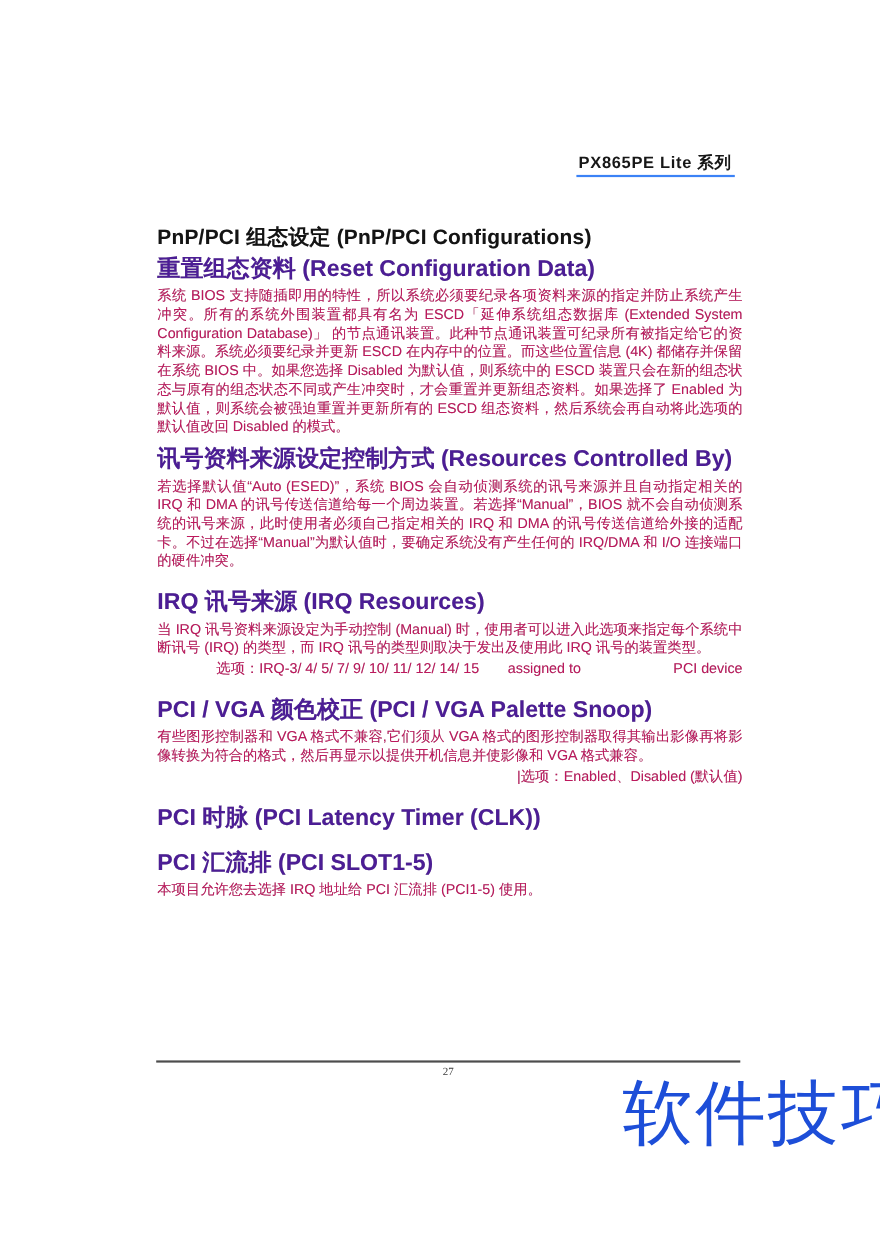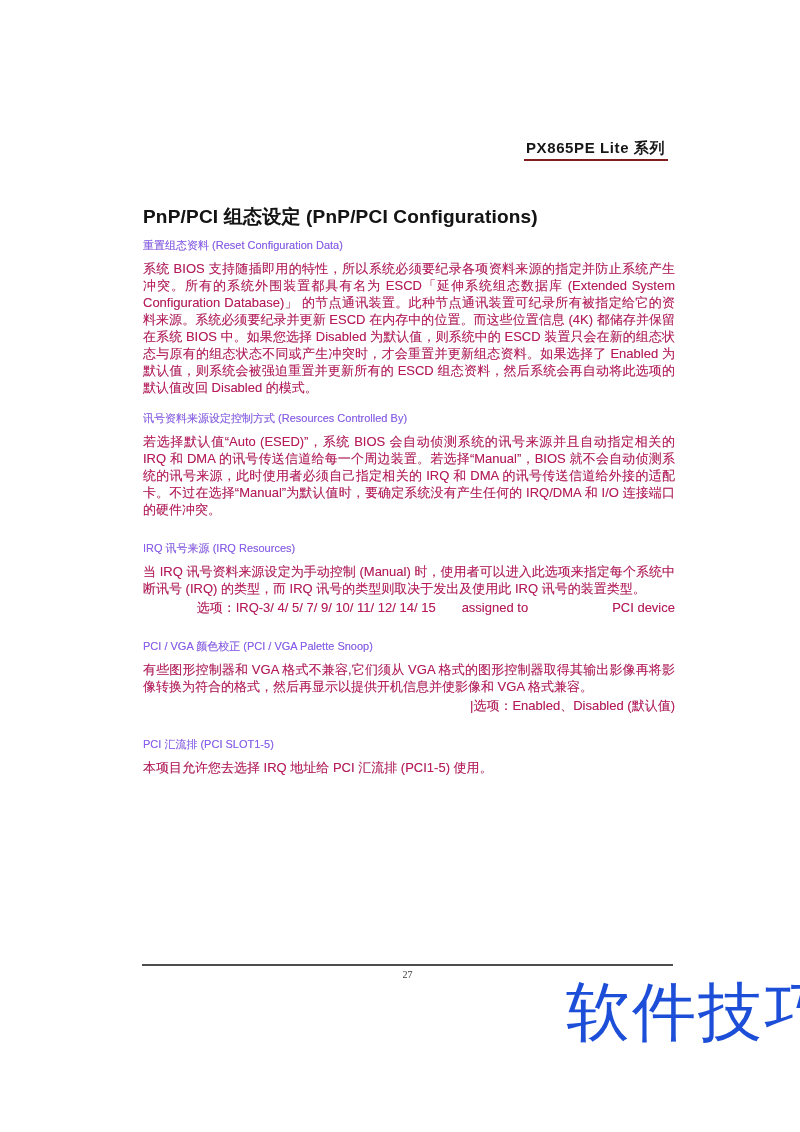--- a/index.html
+++ b/index.html
@@ -15,21 +15,21 @@
   .sheet { position: absolute; inset: 0; background: #ffffff; }
 
   .doc-header {
     position: absolute;
     top: 139px;
     left: 524px;
     font-size: 15px;
     font-weight: bold;
     color: #171717;
     letter-spacing: 0.6px;
-    border-bottom: 2px solid #7f1d1d;
+    border-bottom: 2px solid #3b82f6;
     padding: 0 3px 1px 2px;
     white-space: nowrap;
   }
 
   .content {
     position: absolute;
     top: 204px;
     left: 143px;
     width: 532px;
     text-shadow: 0 0 0.6px rgba(45,45,45,0.35);
@@ -42,24 +42,24 @@
     color: #141414;
     letter-spacing: 0.2px;
     margin: 0 0 5px 0;
     white-space: nowrap;
   }
 
   .sec { margin-bottom: 19px; }
   .sec.tight { margin-bottom: 11px; }
 
   .sec h2 {
-    font-size: 11px;
+    font-size: 21px;
     line-height: 22px;
-    font-weight: normal;
-    color: #8b5cf6;
+    font-weight: bold;
+    color: #4c1d95;
     margin: 0 0 4px 0;
     white-space: nowrap;
   }
 
   .sec p {
     font-size: 13px;
     line-height: 17px;
     margin: 0;
     text-align: justify;
     color: #be185d;
@@ -134,20 +134,21 @@
       </p>
     </section>
 
     <section class="sec">
       <h2>PCI / VGA 颜色校正 (PCI / VGA Palette Snoop)</h2>
       <p>有些图形控制器和 VGA 格式不兼容,它们须从 VGA 格式的图形控制器取得其输出影像再将影像转换为符合的格式，然后再显示以提供开机信息并使影像和 VGA 格式兼容。</p>
       <p class="options">|选项：Enabled、Disabled (默认值)</p>
     </section>
 
     <section class="sec">
+      <h2>PCI 时脉 (PCI Latency Timer (CLK))</h2>
     </section>
 
     <section class="sec">
       <h2>PCI 汇流排 (PCI SLOT1-5)</h2>
       <p>本项目允许您去选择 IRQ 地址给 PCI 汇流排 (PCI1-5) 使用。</p>
     </section>
 
   </div>
 
   <div class="footer-rule"></div>

